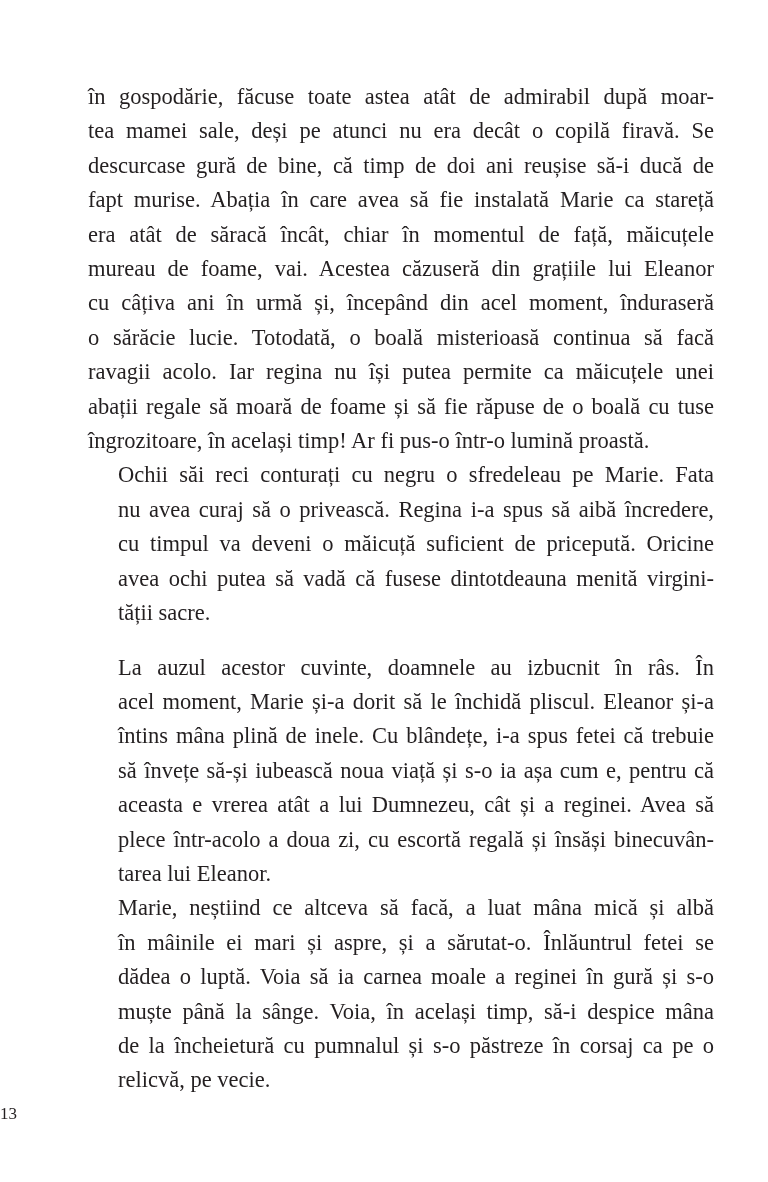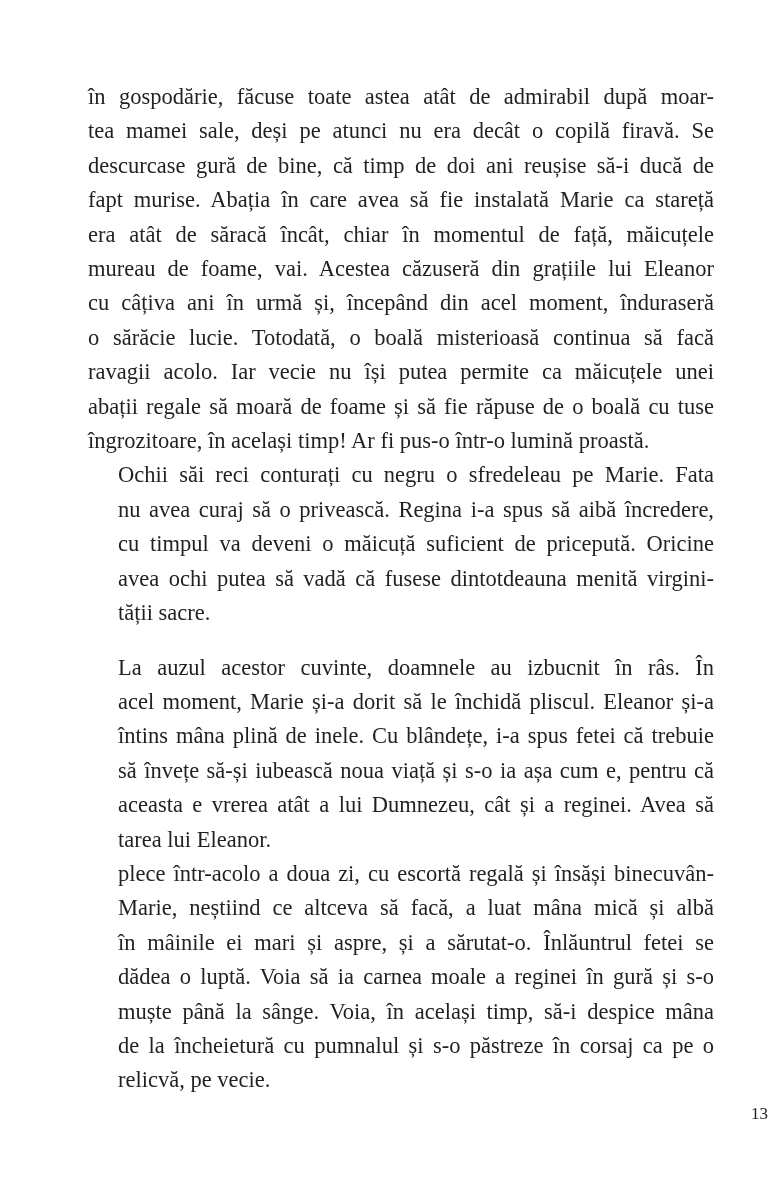--- a/index.html
+++ b/index.html
@@ -48,59 +48,59 @@
       font-family: Liberation Serif, serif;
     }
     .line.last {
       text-align-last: left;
     }
     .page-number {
       position: absolute;
       left: 0;
       width: 768px;
       top: 1104px;
-      text-align: right;
+      text-align: left;
       font-family: "Liberation Serif", "DejaVu Serif", serif;
       font-size: 17px;
       color: #231f20;
     }
   </style>
 </head>
 <body>
 
 <div class="page">
   <div class="text-block" id="text-block">
       <p class="para">
         <span class="line">în gospodărie, făcuse toate astea atât de admirabil după moar-</span>
         <span class="line">tea mamei sale, deși pe atunci nu era decât o copilă firavă. Se</span>
         <span class="line">descurcase gură de bine, că timp de doi ani reușise să-i ducă de</span>
         <span class="line">fapt murise. Abația în care avea să fie instalată Marie ca stareță</span>
         <span class="line">era atât de săracă încât, chiar în momentul de față, măicuțele</span>
         <span class="line">mureau de foame, vai. Acestea căzuseră din grațiile lui Eleanor</span>
         <span class="line">cu câțiva ani în urmă și, începând din acel moment, înduraseră</span>
         <span class="line">o sărăcie lucie. Totodată, o boală misterioasă continua să facă</span>
-        <span class="line">ravagii acolo. Iar vecie nu își putea permite ca măicuțele unei</span>
+        <span class="line">ravagii acolo. Iar regina nu își putea permite ca măicuțele unei</span>
         <span class="line">abații regale să moară de foame și să fie răpuse de o boală cu tuse</span>
         <span class="line last">îngrozitoare, în același timp! Ar fi pus-o într-o lumină proastă.</span>
       </p>
       <p class="para indent">
         <span class="line" style="text-indent: 30px;">Ochii săi reci conturați cu negru o sfredeleau pe Marie. Fata</span>
         <span class="line">nu avea curaj să o privească. Regina i-a spus să aibă încredere,</span>
         <span class="line">cu timpul va deveni o măicuță suficient de pricepută. Oricine</span>
         <span class="line">avea ochi putea să vadă că fusese dintotdeauna menită virgini-</span>
         <span class="line last">tății sacre.</span>
       </p>
       <p class="para indent">
         <span class="line" style="text-indent: 30px; margin-top: 20px;">La auzul acestor cuvinte, doamnele au izbucnit în râs. În</span>
         <span class="line">acel moment, Marie și-a dorit să le închidă pliscul. Eleanor și-a</span>
         <span class="line">întins mâna plină de inele. Cu blândețe, i-a spus fetei că trebuie</span>
         <span class="line">să învețe să-și iubească noua viață și s-o ia așa cum e, pentru că</span>
         <span class="line">aceasta e vrerea atât a lui Dumnezeu, cât și a reginei. Avea să</span>
+        <span class="line">plece într-acolo a doua zi, cu escortă regală și însăși binecuvân-</span>
         <span class="line last">tarea lui Eleanor.</span>
-        <span class="line">plece într-acolo a doua zi, cu escortă regală și însăși binecuvân-</span>
       </p>
       <p class="para indent">
         <span class="line" style="text-indent: 30px;">Marie, neștiind ce altceva să facă, a luat mâna mică și albă</span>
         <span class="line">în mâinile ei mari și aspre, și a sărutat-o. Înlăuntrul fetei se</span>
         <span class="line">dădea o luptă. Voia să ia carnea moale a reginei în gură și s-o</span>
         <span class="line">muște până la sânge. Voia, în același timp, să-i despice mâna</span>
         <span class="line">de la încheietură cu pumnalul și s-o păstreze în corsaj ca pe o</span>
         <span class="line last">relicvă, pe vecie.</span>
       </p>
     </div>

